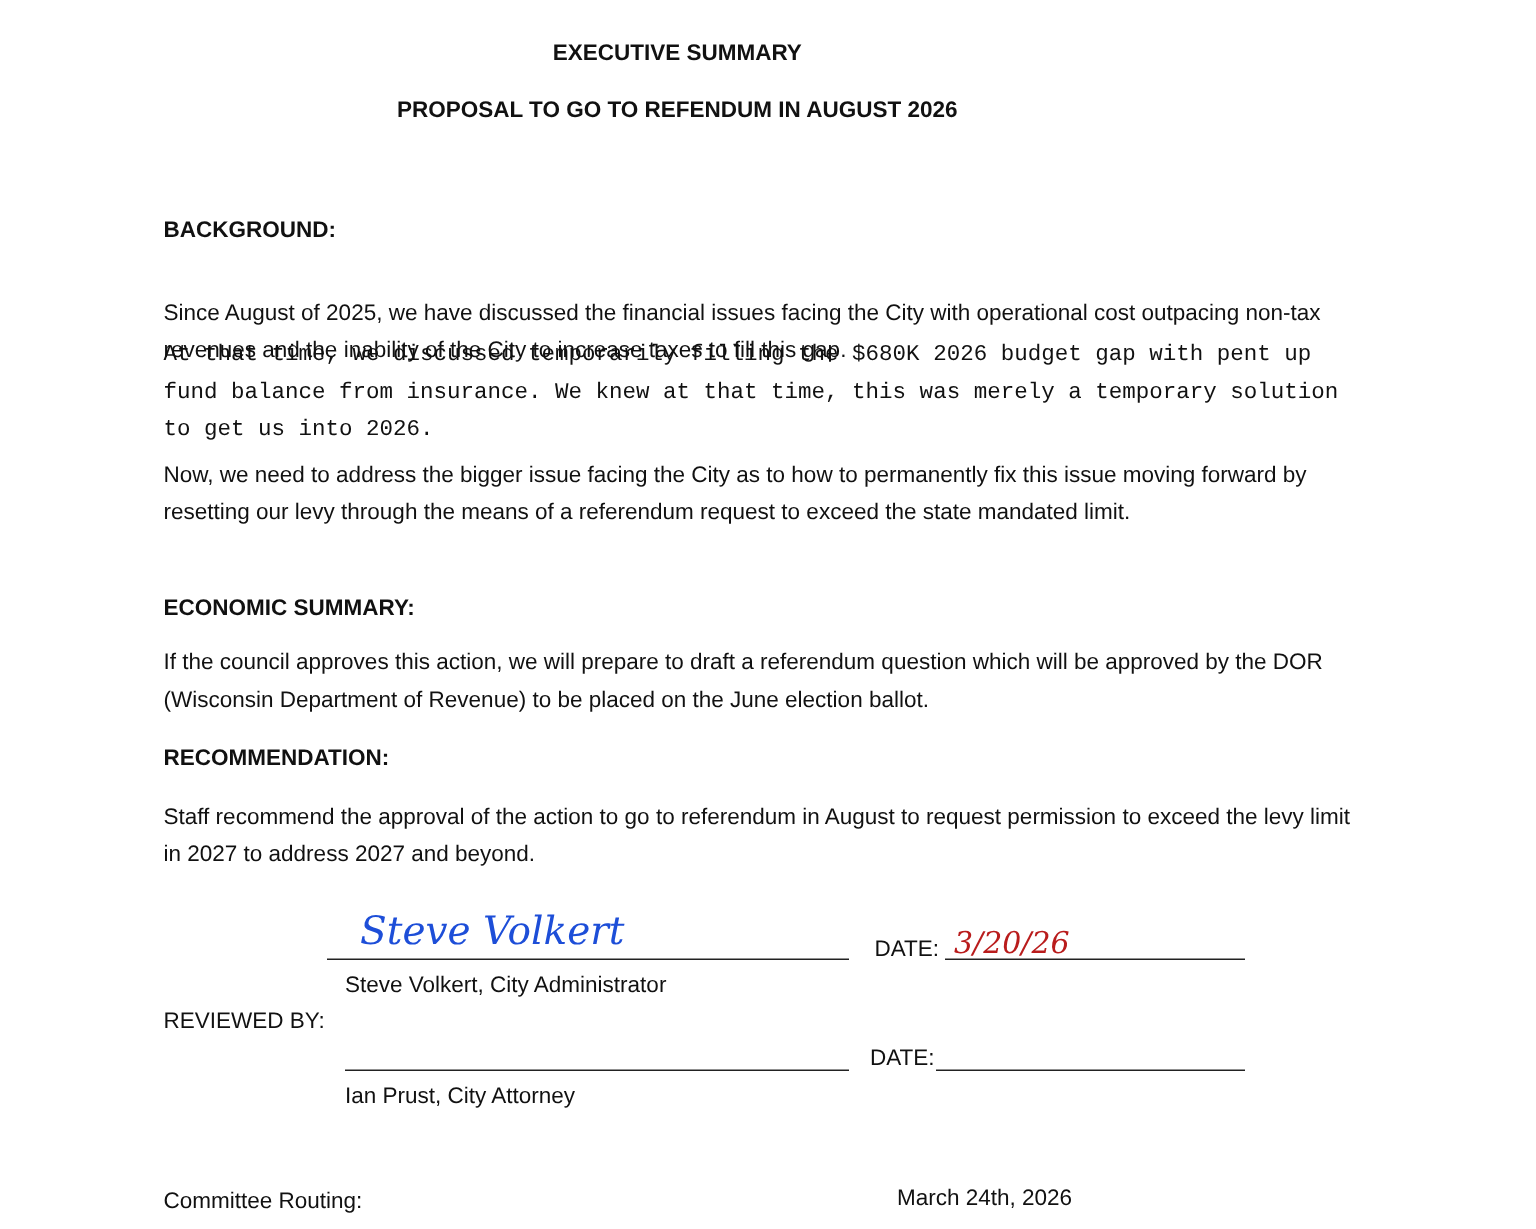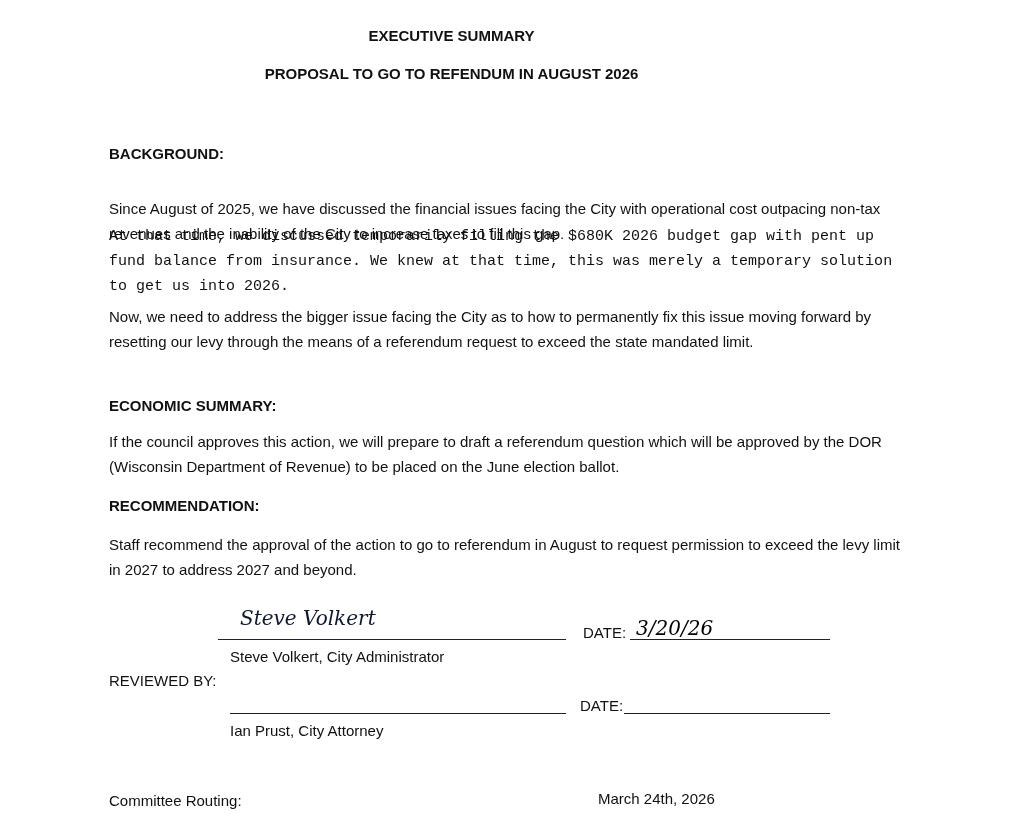--- a/index.html
+++ b/index.html
@@ -4,22 +4,22 @@
 <style>
   html, body { margin: 0; padding: 0; background: #ffffff; }
   body { width: 1024px; height: 819px; position: relative; overflow: hidden;
     font-family: "Liberation Sans", sans-serif; color: #111; }
   .abs { position: absolute; }
   .title { left: 0; width: 859px; text-align: center; font-weight: bold; font-size: 15px; margin-left: 22px; }
   .heading { left: 109px; font-weight: bold; font-size: 15px; }
   .para { left: 109px; width: 800px; font-size: 15px; line-height: 25px; }
   .label { font-size: 15px; }
   .line { position: absolute; border-bottom: 1px solid #222; height: 0; }
-  .sig { font-family: "DejaVu Serif", serif; font-style: italic; font-size: 20px; color: #0f172a; }
-  .hw { font-family: "DejaVu Serif", serif; font-style: italic; font-size: 20px; color: #000000; }
+  .sig { font-family: "DejaVu Serif", serif; font-style: italic; font-size: 26px; color: #1d4ed8; }
+  .hw { font-family: "DejaVu Serif", serif; font-style: italic; font-size: 20px; color: #b91c1c; }
 </style>
 </head>
 <body>
 
 <div class="abs title" style="top:27px;">EXECUTIVE SUMMARY</div>
 <div class="abs title" style="top:65px;">PROPOSAL TO GO TO REFENDUM IN AUGUST 2026</div>
 
 <div class="abs heading" style="top:145px;">BACKGROUND:</div>
 <div class="abs para" style="top:177px;margin-top:19px;">Since August of 2025, we have discussed the financial issues facing the City with operational cost outpacing non-tax revenues and the inability of the City to increase taxes to fill this gap.</div>
 <div class="abs para" style="top:224px;font-family:Liberation Mono, monospace;">At that time, we discussed temporarily filling the $680K 2026 budget gap with pent up fund balance from insurance.  We knew at that time, this was merely a temporary solution to get us into 2026.</div>

